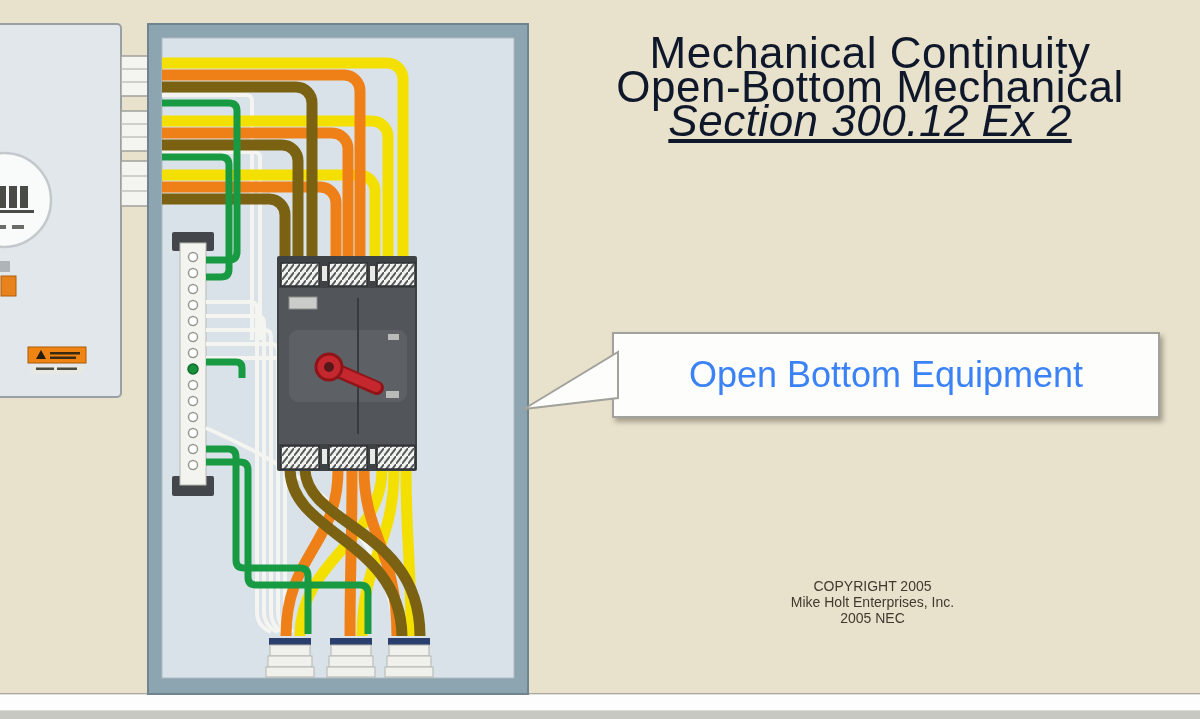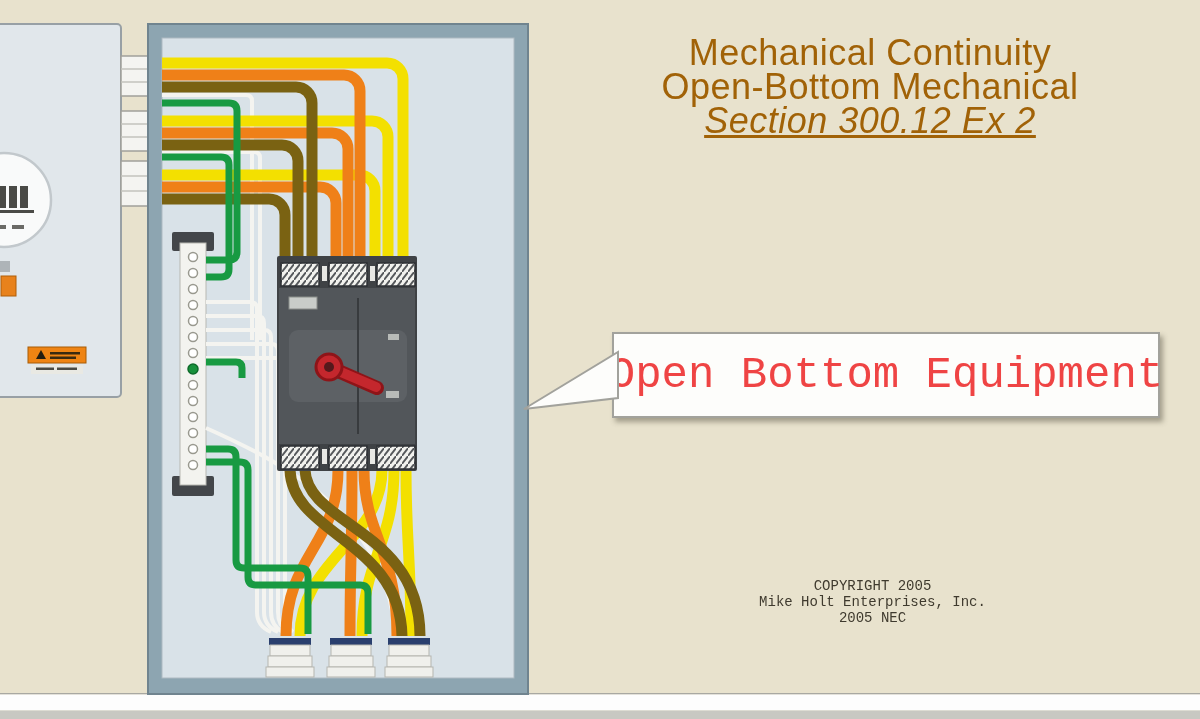--- a/index.html
+++ b/index.html
@@ -5,37 +5,37 @@
   html,body{margin:0;padding:0;}
   body{
     width:1200px;height:719px;position:relative;overflow:hidden;
     background:#e8e2cd;
     font-family:"Liberation Sans", sans-serif;
   }
   #scene{position:absolute;left:0;top:0;width:1200px;height:719px;}
   .txt{position:absolute;text-align:center;}
   #title{
     left:580px;top:36px;width:580px;
-    font-size:36px;line-height:34px;color:#a16207;
+    font-size:44px;line-height:34px;color:#0f172a;
     letter-spacing:0.5px;
   }
   #title .l3{font-style:italic;text-decoration:underline;}
   #callout-bubble{
     position:absolute;left:612px;top:332px;width:548px;height:86px;
     background:#fdfdfb;border:2px solid #a2a29c;box-sizing:border-box;
     box-shadow:3px 4px 5px rgba(80,75,60,0.45);
     display:flex;align-items:center;justify-content:center;
   }
   #callout-bubble .callout-text{
-    color:#ef4444;font-size:44px;white-space:nowrap;font-family:Liberation Mono, monospace;
+    color:#3b82f6;font-size:36px;white-space:nowrap;
   }
   #bubble-tail{position:absolute;left:-92px;top:12px;width:97px;height:72px;overflow:visible;}
   #copyright{
     left:700px;top:578px;width:345px;
-    font-size:14px;line-height:16px;color:#3f3a2e;font-family:Liberation Mono, monospace;
+    font-size:14px;line-height:16px;color:#3f3a2e;
   }
 </style>
 </head>
 <body>
 
 <svg id="scene" viewBox="0 0 1200 719" aria-hidden="true">
   <defs>
     <pattern id="hatch" width="6" height="8" patternUnits="userSpaceOnUse">
       <rect width="6" height="8" fill="#f2f2ee"></rect>
       <path d="M-1,9 L7,-1" stroke="#55585b" stroke-width="2"></path>

